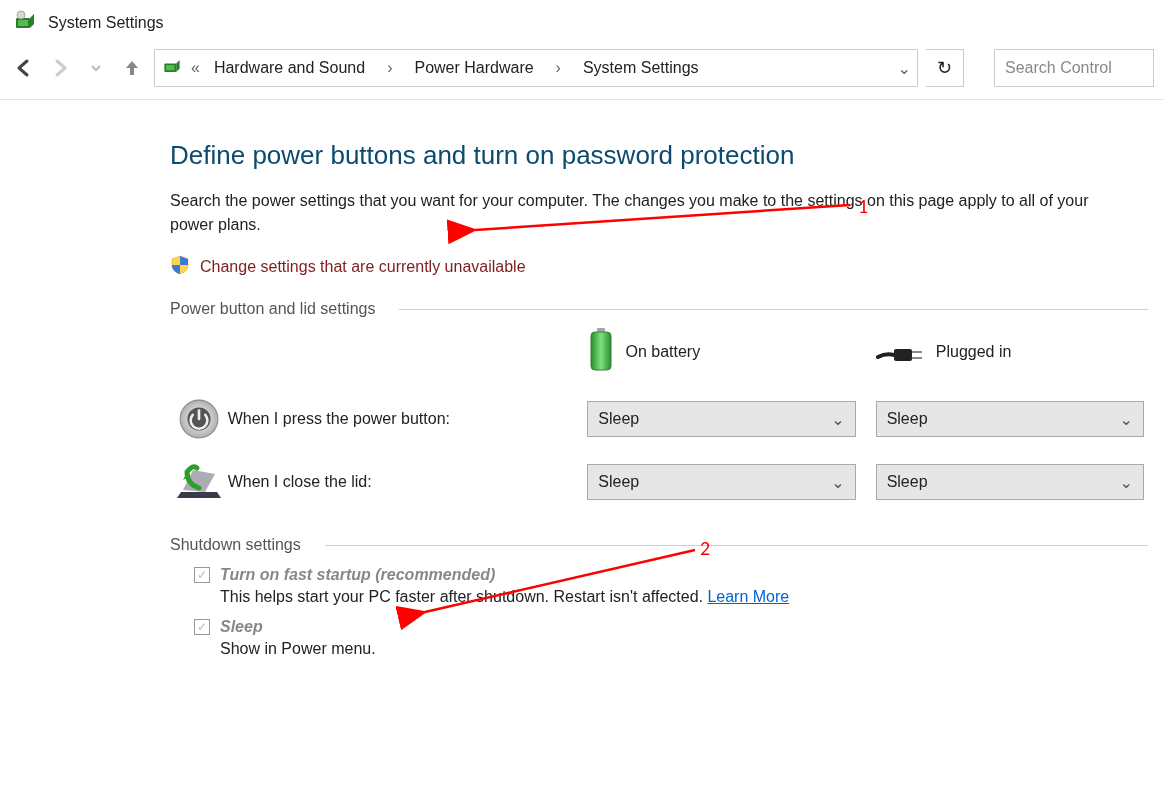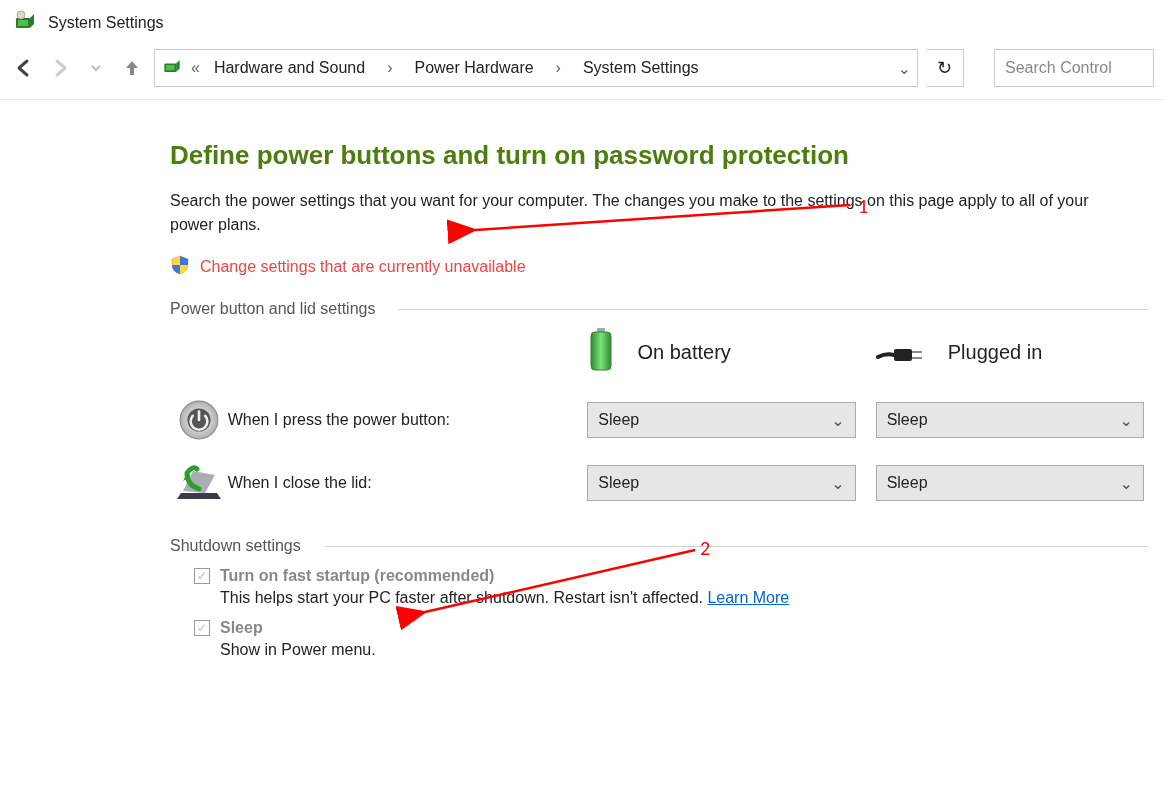--- a/index.html
+++ b/index.html
@@ -57,53 +57,53 @@
     width:160px; height:38px;
     border:1px solid #ccc;
     padding:0 10px;
     font-size:16px;
     color:#888;
     display:flex; align-items:center;
     margin-left:22px;
   }
   .content { padding: 40px 0 0 170px; position:relative; }
   h1.page-title {
-    color:#4d7c0f;
-    font-weight: 700;
+    color:#0c4a6e;
+    font-weight: 400;
     font-size: 26px;
     margin:0 0 18px 0;
   }
   .subtitle { font-size:16px; line-height:1.5; max-width:940px; margin-bottom:18px; }
   .admin-link-row { display:flex; align-items:center; gap:10px; margin-bottom:22px; }
-  .admin-link { color:#ef4444; font-size:16px; }
+  .admin-link { color:#7f1d1d; font-size:16px; }
   .section-head {
     display:flex; align-items:center; gap:24px;
     margin: 10px 16px 8px 0;
   }
   .section-head .label { font-size:16px; color:#555; }
   .section-head .line { flex:1; height:1px; background:#d0d0d0; }
   .cols-head { display:flex; margin:10px 0 0 0; }
   .cols-head .spacer { width:420px; }
-  .cols-head .col { width:290px; display:flex; align-items:center; gap:22px; font-size:20px; }
+  .cols-head .col { width:290px; display:flex; align-items:center; gap:10px; font-size:16px; }
   .setting-row { display:flex; align-items:center; margin-top:22px; }
   .setting-row .icon { width:58px; display:flex; justify-content:center; }
   .setting-row .lbl { width:362px; font-size:16px; }
   .dropdown {
     width:270px; height:36px;
     border:1px solid #aaa;
     background:#e6e6e6;
     display:flex; align-items:center; justify-content:space-between;
     padding:0 10px; margin-right:20px;
     font-size:16px;
   }
   .dropdown .dd-chev { color:#555; }
   .shutdown-item { margin: 12px 0 0 24px; max-width:870px; }
   .shutdown-item .row1 { display:flex; align-items:center; gap:10px; }
   .cb { width:16px; height:16px; border:1px solid #999; background:#fff; display:flex;align-items:center;justify-content:center; color:#bbb; font-size:12px;}
-  .bold { font-weight:600; font-size:16px; color:#888;}
+  .bold { font-weight:600; font-size:16px; color:#888;font-style:italic;}
   .desc { margin:4px 0 0 26px; font-size:16px; }
   .learnmore { color:#0066cc; text-decoration:underline;text-align:center; }
   
   .anno { position:absolute; color:red; font-family:Calibri, Arial; font-size:20px; }
   svg.power-icon{ width:42px;height:42px;}
 </style>
 </head>
 <body>
 
 <div class="titlebar">

